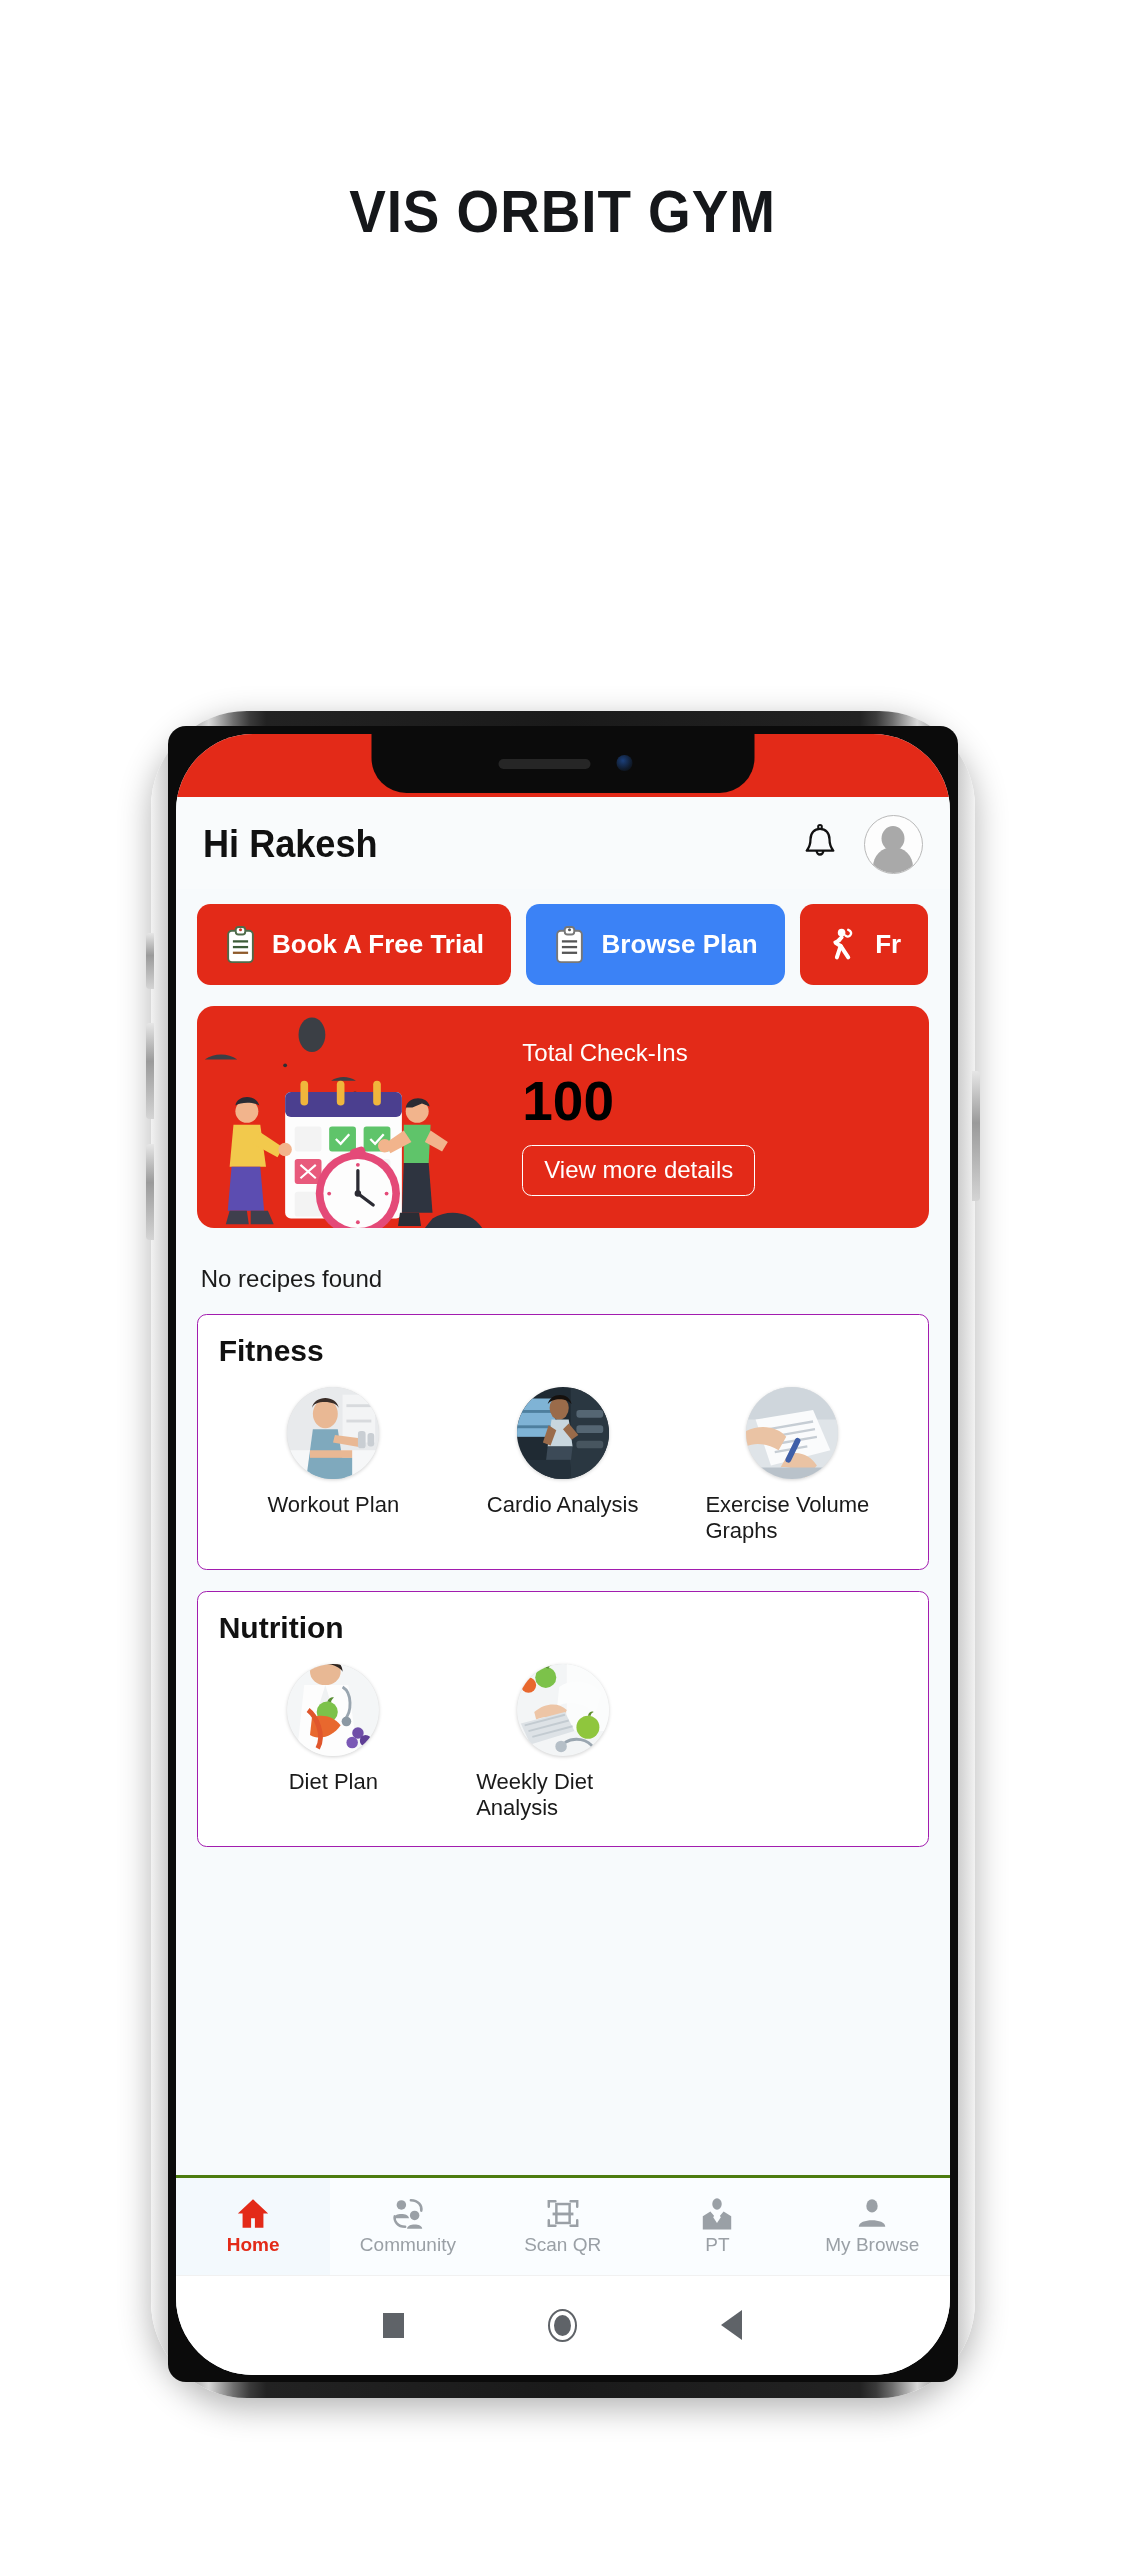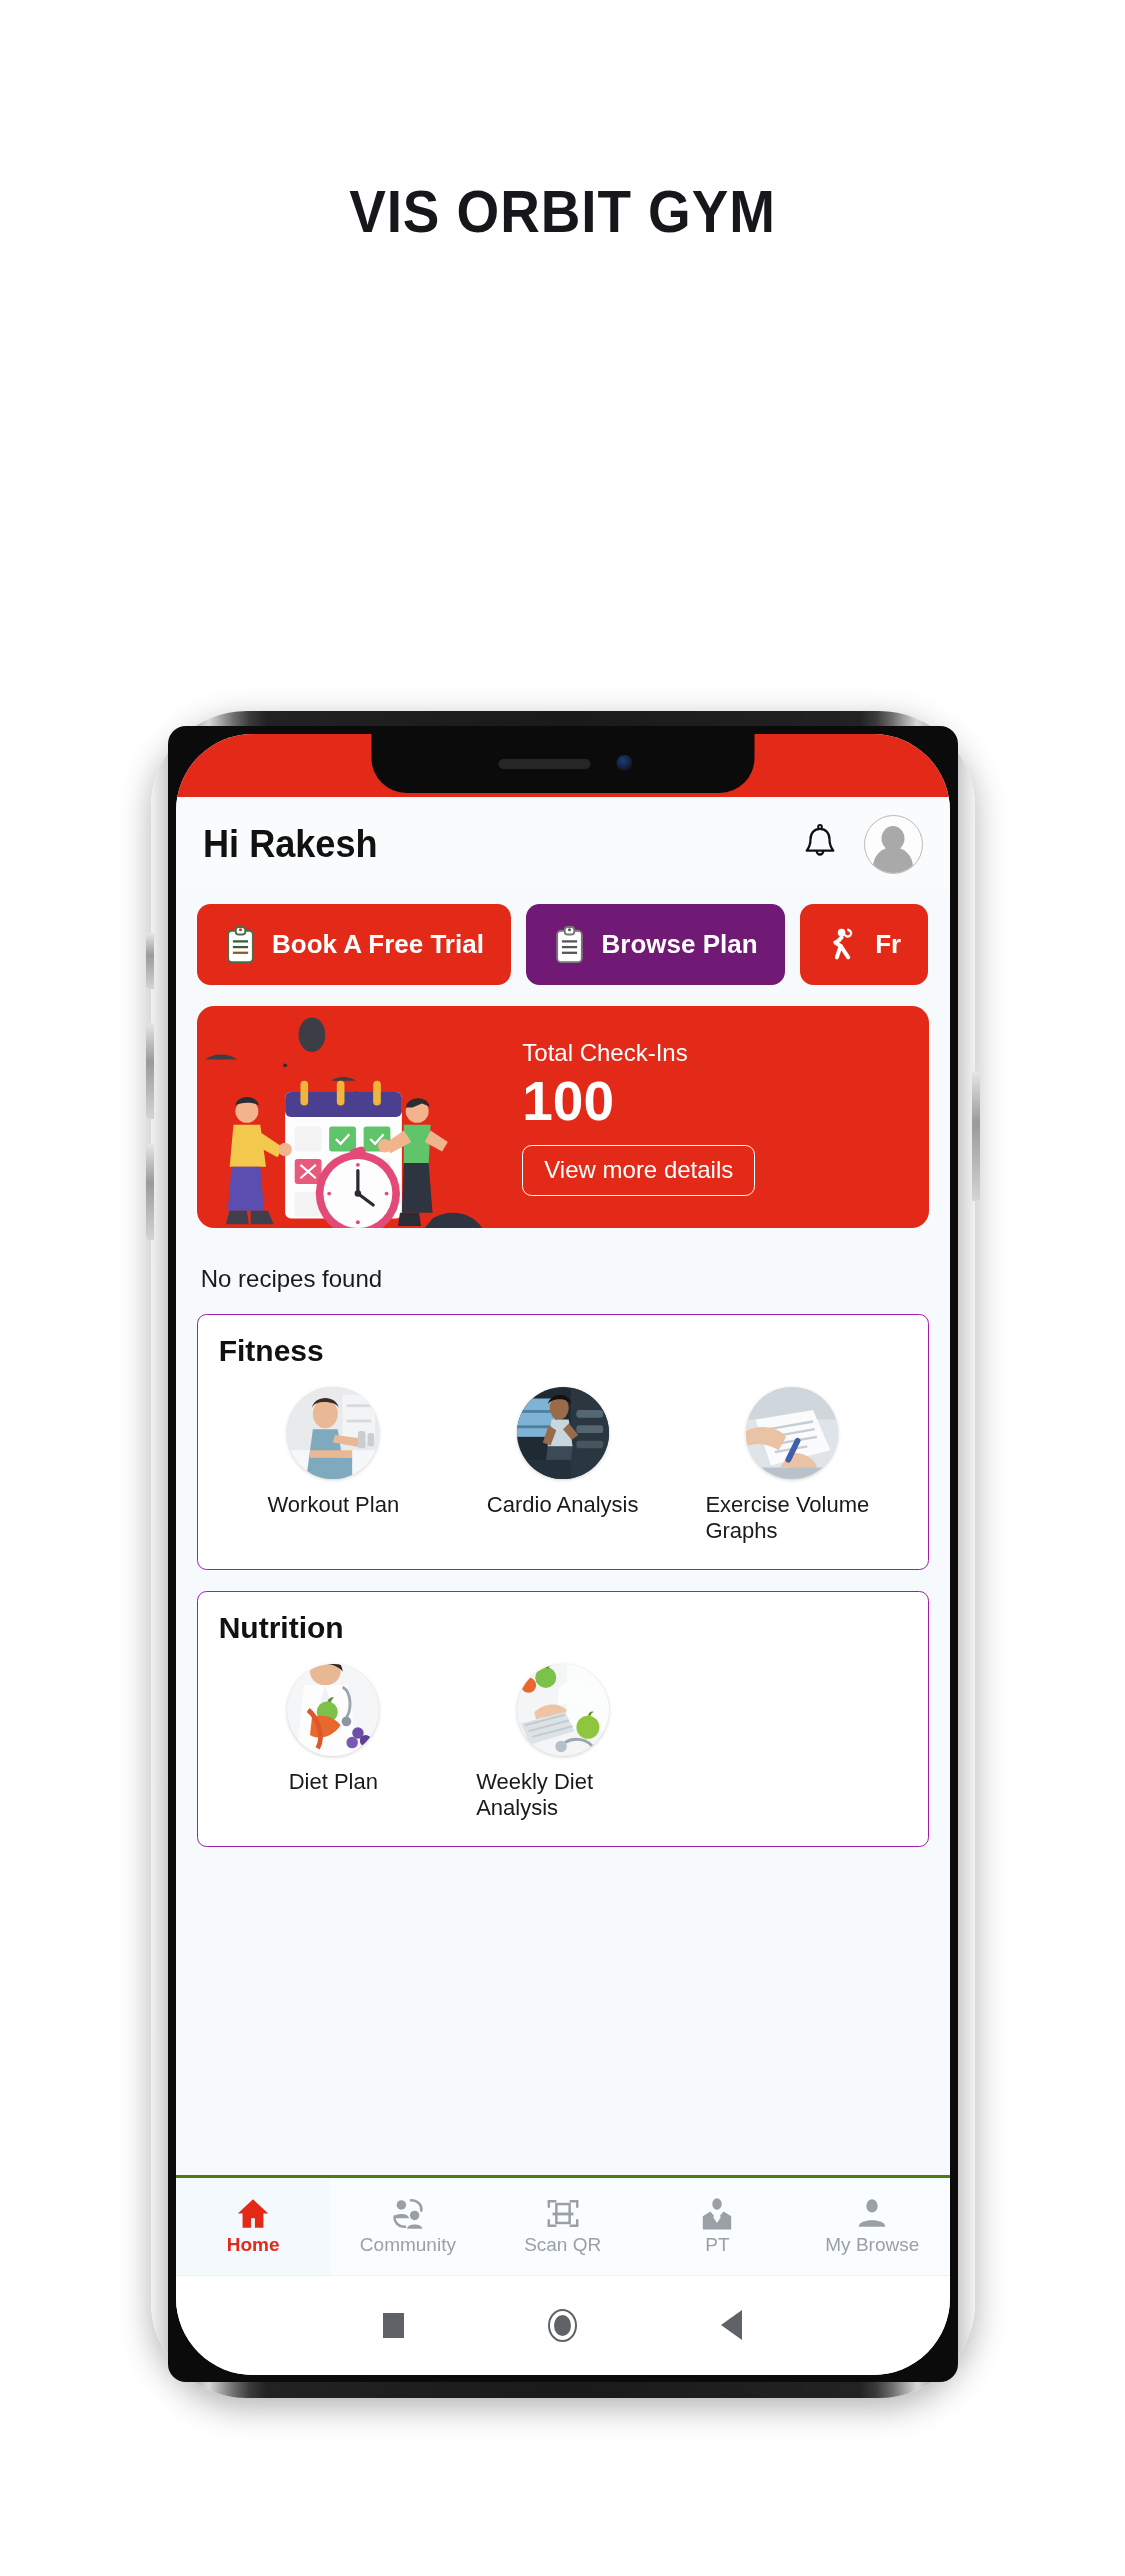--- a/index.html
+++ b/index.html
@@ -116,35 +116,35 @@
     display: flex; gap: 15.3px; padding: 7.7px 0 0 21px;
     overflow: hidden; height: 104px; align-items: center;
   }
   .action-btn {
     display: flex; align-items: center; gap: 15.3px;
     height: 81px; padding: 0 27px; border-radius: 13.4px;
     color: #fff; font-size: 26px; font-weight: 600;
     white-space: nowrap; flex: 0 0 auto;
   }
   .action-btn.red { background: #e32a18; }
-  .action-btn.black { background: #701a75; }
+  .action-btn.black { background: #3b82f6; }
   .action-btn .ic { width: 33px; height: 38px; flex: 0 0 auto; }
 
   
   .checkin {
     margin: 13.4px 21px 0 21px; height: 222px; background: #e32a18;
     border-radius: 17px; position: relative; display: flex; overflow: hidden;
   }
   .illus { position: relative; width: 316px; height: 222px; flex: 0 0 auto; }
   .checkin-info {
     flex: 1; display: flex; flex-direction: column;
     align-items: flex-start; justify-content: center; padding-left: 9.6px;
   }
   .ci-label { color: #fff; font-size: 24px; font-weight: 400; margin-bottom: 3.8px; }
-  .ci-value { color: #ffffff; font-size: 55px; font-weight: 700; line-height: 1.1; }
+  .ci-value { color: #000000; font-size: 55px; font-weight: 700; line-height: 1.1; }
   .ci-btn {
     margin-top: 13.4px; border: 1.9px solid #fff; border-radius: 9.6px;
     color: #fff; font-size: 24px; padding: 10.5px 21px; background: transparent;
     font-family: "Liberation Sans", sans-serif;
   }
 
   
   .recipe { padding: 21px 25px 0 25px; }
   .recipe-top { display: flex; justify-content: space-between; align-items: baseline; }
   .recipe-title { font-size: 30px; font-weight: 700; color: #111; }

